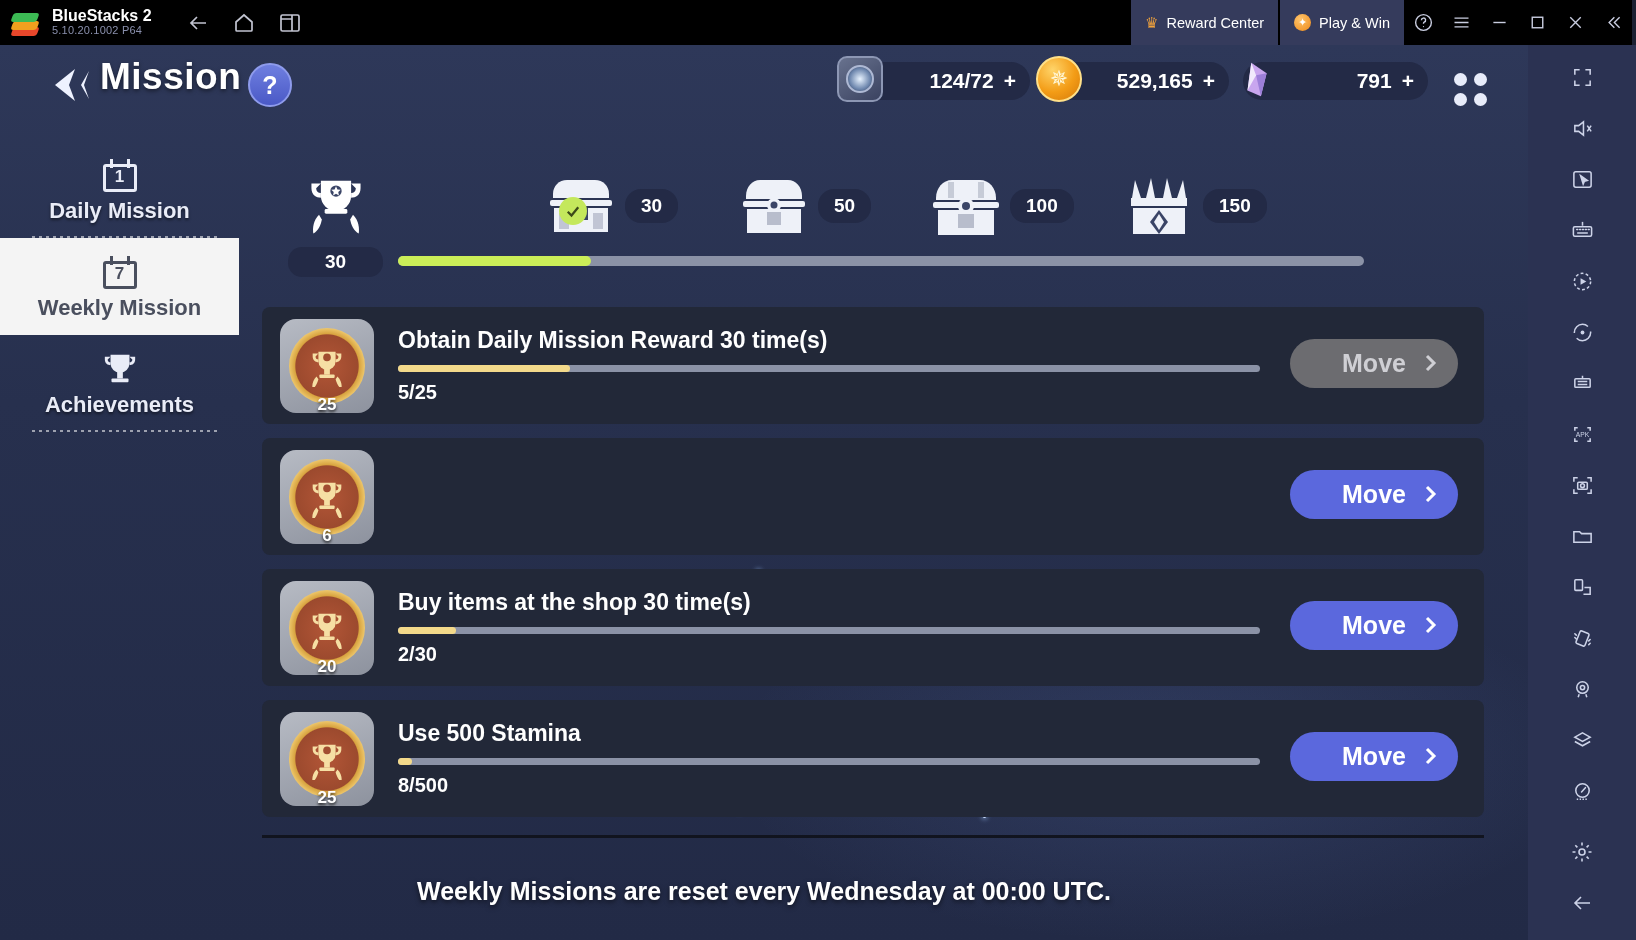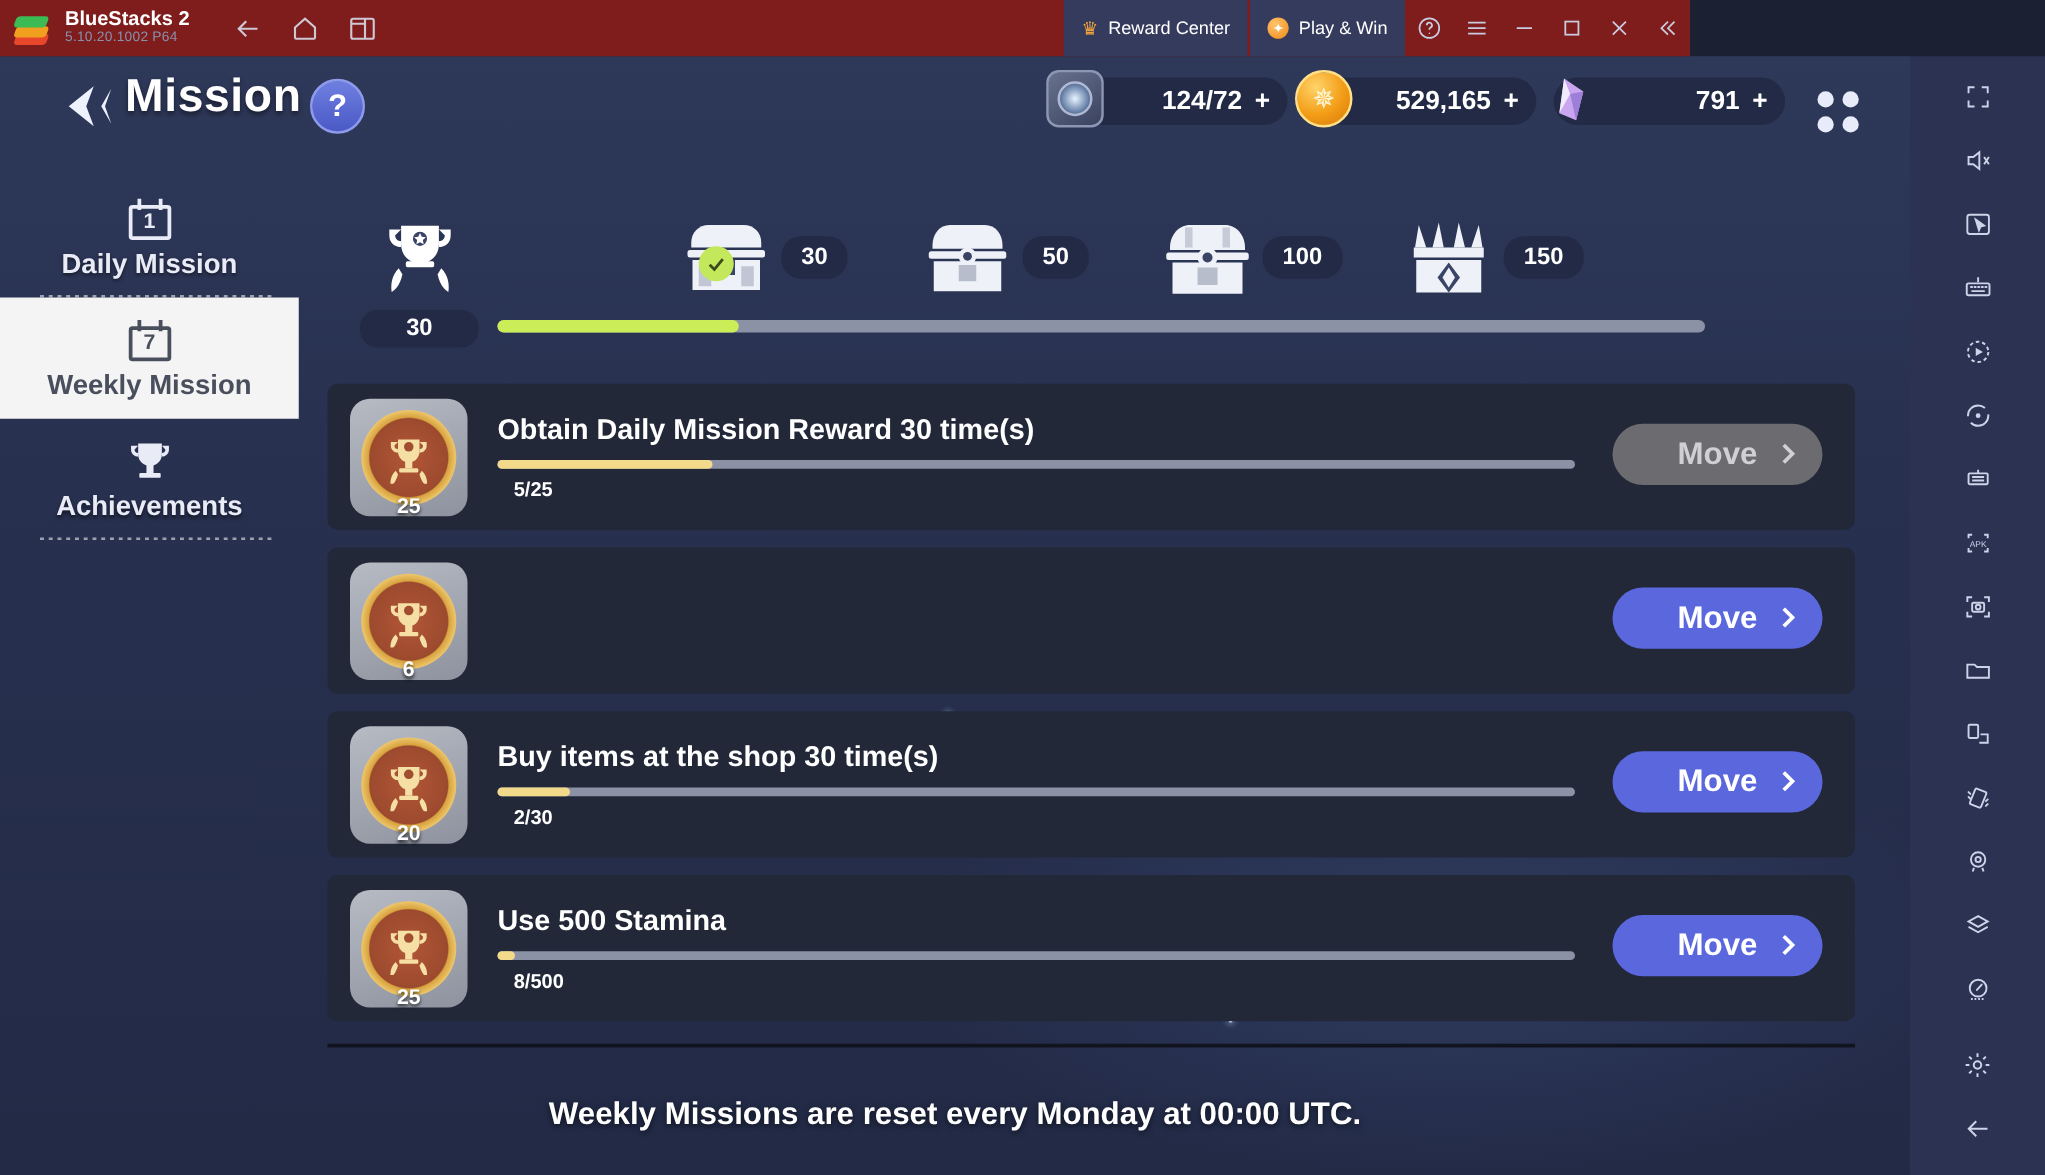--- a/index.html
+++ b/index.html
@@ -6,22 +6,22 @@
   html, body {
     width: 1636px; height: 940px;
     overflow: hidden;
     font-family: "Liberation Sans", sans-serif;
     background: #1b2133;
   }
 
   
   .titlebar {
     position: absolute; top: 0; left: 0;
-    width: 1352px; height: 45px;
-    background: #7f1d1d;
+    width: 1632px; height: 45px;
+    background: #000000;
     display: flex; align-items: center;
     z-index: 50;
   }
   .bs-logo { margin-left: 10px; width: 30px; height: 30px; position: relative; }
   .bs-logo .l1, .bs-logo .l2, .bs-logo .l3 {
     position: absolute; left: 2px; width: 26px; height: 9px; border-radius: 3px;
     transform: skewX(-20deg);
   }
   .bs-logo .l3 { top: 19px; background: #e8472b; }
   .bs-logo .l2 { top: 13px; background: #f0a01e; }
@@ -197,21 +197,21 @@
   .medal svg { fill: #f6dfa4; }
   .medal-num {
     position: absolute; left: 0; right: 0; bottom: -2px;
     color: #fff; font-size: 17px; font-weight: bold;
     text-shadow: 0 2px 3px rgba(0,0,0,.8);
   }
   .mbody { flex: 1; margin-left: 24px; margin-right: 24px; }
   .mtext { color: #fff; font-size: 23px; font-weight: bold; }
   .mbar { margin-top: 11px; width: 862px; height: 7px; background: #8b92a6; border-radius: 4px; }
   .mbar-fill { height: 7px; border-radius: 4px; background: #f3d98a; }
-  .mcount { color: #fff; font-size: 16px; font-weight: bold; margin-top: 9px; margin-left: 13px; }
+  .mcount { color: #fff; font-size: 20px; font-weight: bold; margin-top: 9px; }
   .move-btn {
     position: absolute; right: 26px; top: 32px;
     width: 168px; height: 49px; border-radius: 25px;
     background: #5b68dd; color: #fff;
     display: flex; align-items: center; justify-content: center;
     font-size: 25px; font-weight: bold; cursor: pointer;
   }
   .move-btn.disabled { background: #6c6c70; color: #cfcfd4; }
   .move-btn .chev { position: absolute; right: 16px; top: 12px; }
   .move-btn .chev svg { stroke: currentColor; stroke-width: 3; fill: none; }
@@ -622,21 +622,21 @@
         <span class="chev">
           <svg viewBox="0 0 24 24" width="24" height="24">
               <path d="M9 5l7 7-7 7"></path>
             </svg>
         </span>
       </div>
     </div>
   </div>
 
   <div class="divider"></div>
-  <div class="footnote">Weekly Missions are reset every Monday at 00:00 UTC.</div>
+  <div class="footnote">Weekly Missions are reset every Wednesday at 00:00 UTC.</div>
 </div>
 
 <div class="rtools">
   <span class="rt">
     <svg viewBox="0 0 24 24" width="23" height="23">
         <path d="M4 9V4h5M20 9V4h-5M4 15v5h5M20 15v5h-5"></path>
       </svg>
   </span>
   <span class="rt">
     <svg viewBox="0 0 24 24" width="23" height="23">

